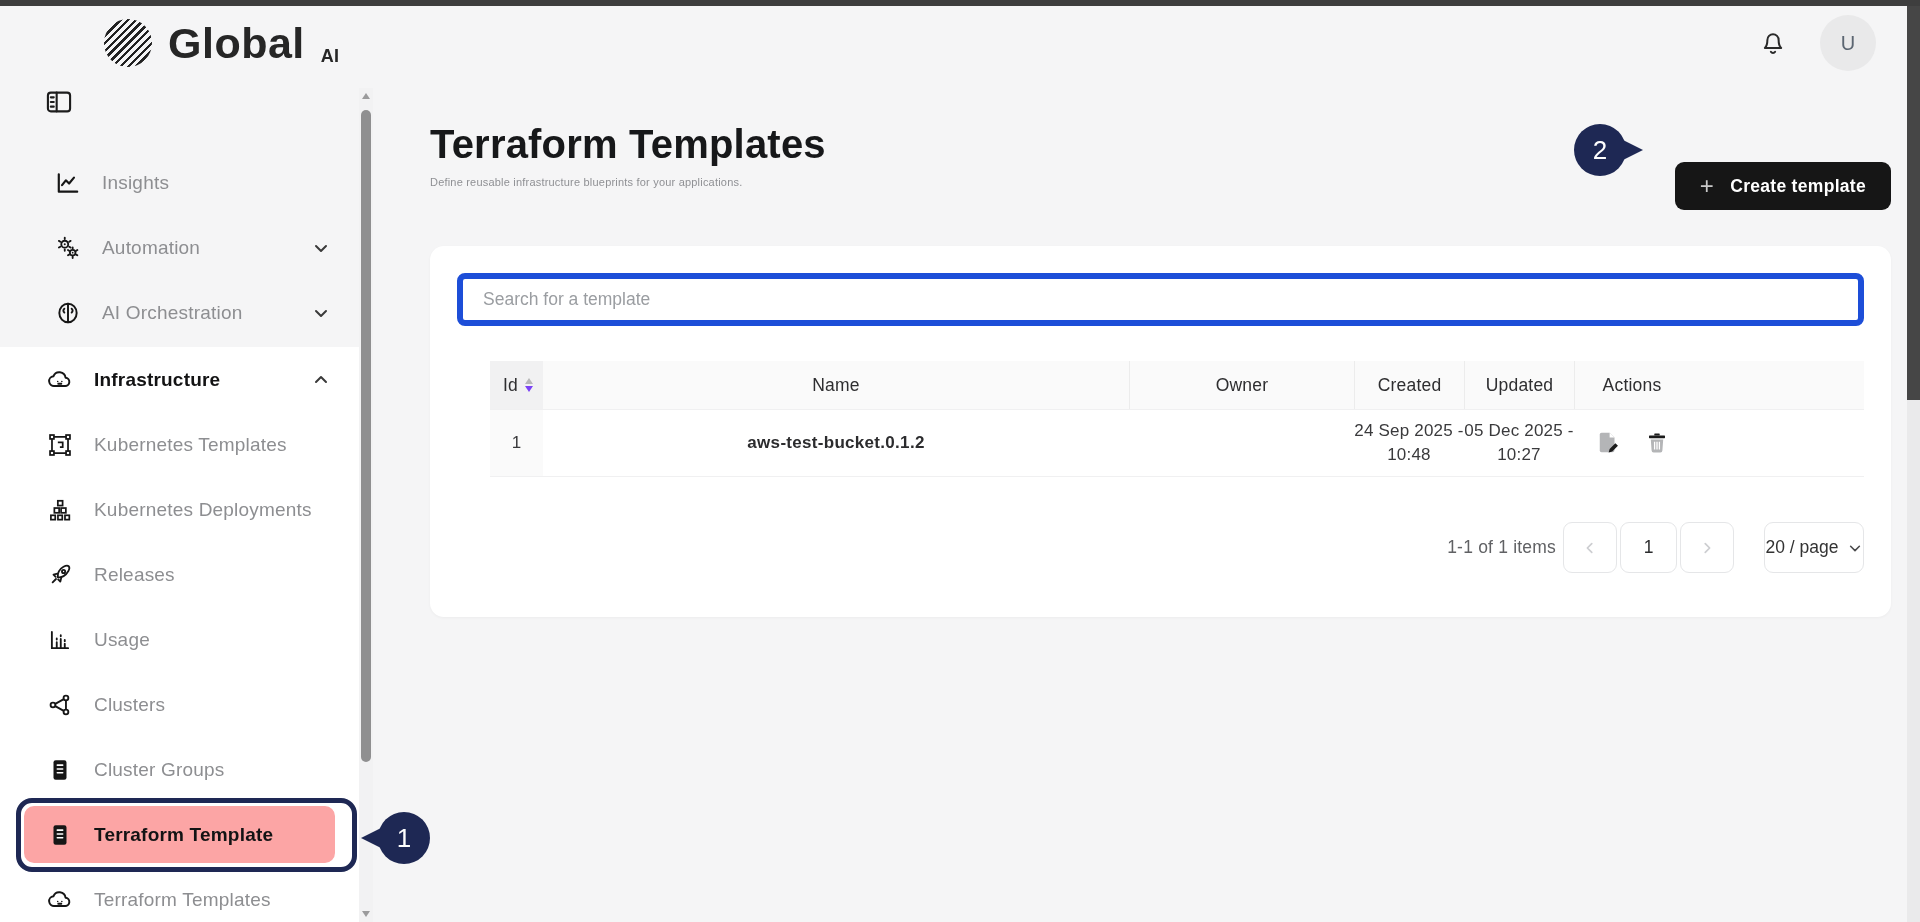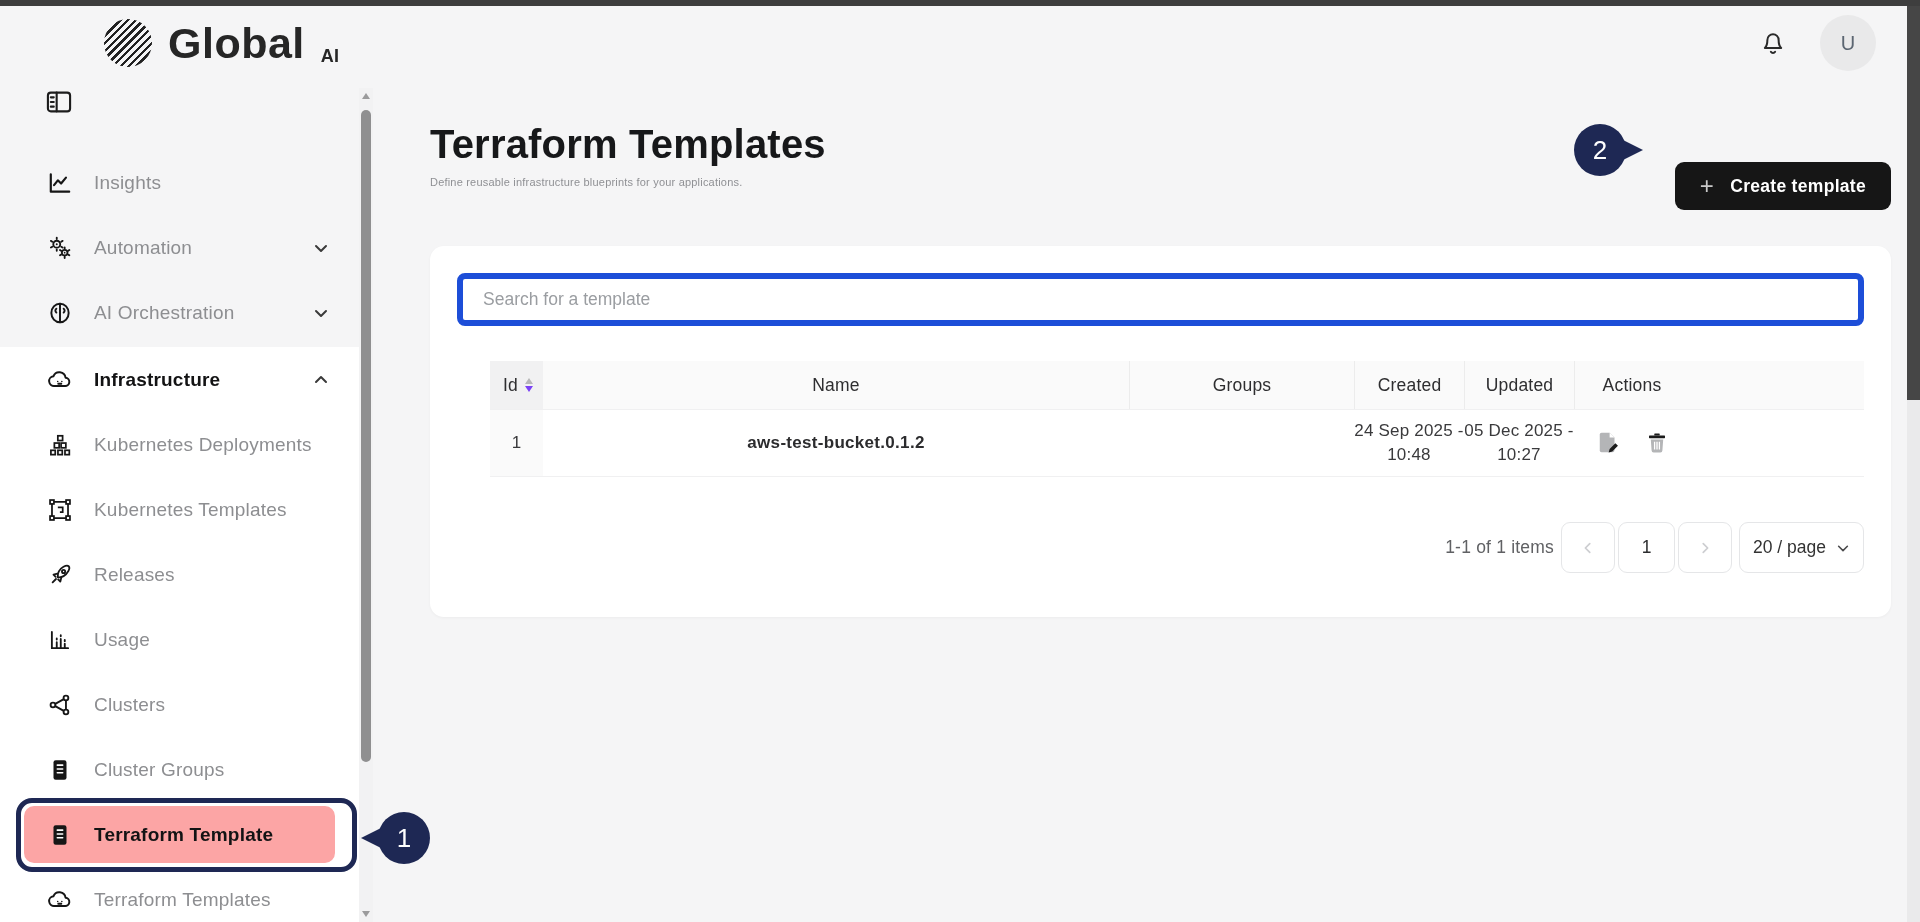--- a/index.html
+++ b/index.html
@@ -22,21 +22,21 @@
   .bell { display:flex; cursor:pointer; }
   .avatar { width:56px; height:56px; border-radius:50%; background:#e9e9ea;
     display:flex; align-items:center; justify-content:center; font-size:20px; color:#5c6672; cursor:pointer; }
 
   
   .app-body { position:absolute; top:80px; left:0; right:0; bottom:0; display:flex; }
 
   
   .sidebar { width:373px; flex:none; position:relative; }
   .collapse-btn { position:absolute; top:8px; left:42px; background:none; border:none; cursor:pointer; }
-  .nav-top { position:absolute; top:70px; left:0; right:14px; }
+  .nav-top { position:absolute; top:70px; left:8px; right:14px; }
   .nav-white { position:absolute; top:267px; left:0; right:14px; bottom:0; background:#ffffff; }
   .sb-item { position:relative; height:65px; display:flex; align-items:center;
     padding-left:46px; gap:20px; font-size:19px; color:#8d8e91; cursor:pointer; }
   .sb-item .icon { width:28px; display:flex; justify-content:center; color:#141414; flex:none; }
   .sb-item.bold { color:#131314; font-weight:700; }
   .sb-item .chev { position:absolute; right:30px; display:flex; }
   .sb-item.selected { margin:4px 24px; height:57px; background:#fca5a5; border-radius:10px;
     padding-left:22px; font-weight:700; color:#131314; }
 
   
@@ -81,21 +81,21 @@
   .td.actions-c { gap:24px; }
   .icon-btn { background:none; border:none; cursor:pointer; display:flex; padding:0; }
 
   .pagination { display:flex; justify-content:flex-end; align-items:center; gap:3px; margin-top:45px;
     font-size:17.5px; color:#606164; }
   .pg-summary { margin-right:4px; }
   .pg-btn { height:51px; border:1px solid #e5e6e8; border-radius:9px; background:#fff;
     display:flex; align-items:center; justify-content:center; cursor:pointer; font-family:inherit; }
   .pg-prev, .pg-next { width:54px; }
   .pg-current { width:57px; font-size:17.5px; color:#2b2c2e; }
-  .pg-size { width:125px; gap:10px; color:#333; font-size:17.5px; margin-left:4px; }
+  .pg-size { width:100px; gap:10px; color:#333; font-size:17.5px; margin-left:27px; }
 
   
   .ann-box { position:absolute; left:16px; top:798px; width:341px; height:74px;
     border:5px solid #1e2854; border-radius:16px; pointer-events:none; z-index:40; }
   .badge { position:absolute; width:52px; height:52px; border-radius:50%; background:#1e2854;
     color:#fff; font-size:26px; display:flex; align-items:center; justify-content:center; z-index:41; }
   .badge .tail-left { position:absolute; left:-17px; top:16px; width:0; height:0;
     border-top:10px solid transparent; border-bottom:10px solid transparent; border-right:20px solid #1e2854; }
   .badge .tail-right { position:absolute; right:-17px; top:16px; width:0; height:0;
     border-top:10px solid transparent; border-bottom:10px solid transparent; border-left:20px solid #1e2854; }
@@ -203,43 +203,43 @@
           <span class="chev">
             <svg width="16" height="16" viewBox="0 0 16 16" fill="none" stroke="#3a3a3a" stroke-width="2" stroke-linecap="round" stroke-linejoin="round">
                 <polyline points="3,10 8,5 13,10"></polyline>
               </svg>
           </span>
         </div>
 
         <div class="sb-item">
           <span class="icon">
             <svg width="26" height="26" viewBox="0 0 24 24" fill="none" stroke="#161616" stroke-width="1.6">
+              <rect x="4.6" y="4.6" width="14.8" height="14.8" rx="1"></rect>
+              <rect x="2.8" y="2.8" width="3.6" height="3.6" fill="#fff"></rect>
+                <rect x="17.6" y="2.8" width="3.6" height="3.6" fill="#fff"></rect>
+              <rect x="2.8" y="17.6" width="3.6" height="3.6" fill="#fff"></rect>
+                <rect x="17.6" y="17.6" width="3.6" height="3.6" fill="#fff"></rect>
+              <path d="M10 9.5h4.5V14h-2.6"></path>
+            </svg>
+          </span>
+          <span>Kubernetes Templates</span>
+        </div>
+
+        <div class="sb-item">
+          <span class="icon">
+            <svg width="26" height="26" viewBox="0 0 24 24" fill="none" stroke="#161616" stroke-width="1.6">
               <rect x="10" y="3.5" width="4.4" height="4.4"></rect>
               <rect x="6.8" y="10.2" width="4.4" height="4.4"></rect>
                 <rect x="13" y="10.2" width="4.4" height="4.4"></rect>
               <rect x="3.6" y="16.9" width="4.0" height="4.0"></rect>
                 <rect x="10.1" y="16.9" width="4.0" height="4.0"></rect>
                 <rect x="16.6" y="16.9" width="4.0" height="4.0"></rect>
             </svg>
           </span>
           <span>Kubernetes Deployments</span>
-        </div>
-
-        <div class="sb-item">
-          <span class="icon">
-            <svg width="26" height="26" viewBox="0 0 24 24" fill="none" stroke="#161616" stroke-width="1.6">
-              <rect x="4.6" y="4.6" width="14.8" height="14.8" rx="1"></rect>
-              <rect x="2.8" y="2.8" width="3.6" height="3.6" fill="#fff"></rect>
-                <rect x="17.6" y="2.8" width="3.6" height="3.6" fill="#fff"></rect>
-              <rect x="2.8" y="17.6" width="3.6" height="3.6" fill="#fff"></rect>
-                <rect x="17.6" y="17.6" width="3.6" height="3.6" fill="#fff"></rect>
-              <path d="M10 9.5h4.5V14h-2.6"></path>
-            </svg>
-          </span>
-          <span>Kubernetes Templates</span>
         </div>
 
         <div class="sb-item">
           <span class="icon">
             <svg width="26" height="26" viewBox="0 0 24 24" fill="none" stroke="#161616" stroke-width="1.7" stroke-linecap="round" stroke-linejoin="round">
               <path d="M10 14c-.8-3.4 1.6-7.6 5.2-9.6 1.8-1 4-1.3 4.8-.5s.6 3-.5 4.8C17.6 12.4 13.4 14.8 10 14z"></path>
               <circle cx="15.3" cy="8.7" r="1.5"></circle>
               <path d="M9.6 10.8l-3.6.9 2 2M13.2 14.4l-.9 3.6-2-2M8.3 15.7l-3.1 3.1"></path>
             </svg>
           </span>
@@ -327,21 +327,21 @@
         <div class="tbl">
           <div class="thead">
             <div class="th id-h">
               <span>Id</span>
               <span class="sort">
                 <span class="caret-up"></span>
                 <span class="caret-down"></span>
               </span>
             </div>
             <div class="th">Name</div>
-            <div class="th sep">Groups</div>
+            <div class="th sep">Owner</div>
             <div class="th sep">Created</div>
             <div class="th sep">Updated</div>
             <div class="th sep">Actions</div>
             <div class="th"></div>
           </div>
 
           <div class="trow">
             <div class="td id-c">1</div>
             <div class="td name-c">aws-test-bucket.0.1.2</div>
             <div class="td"></div>

